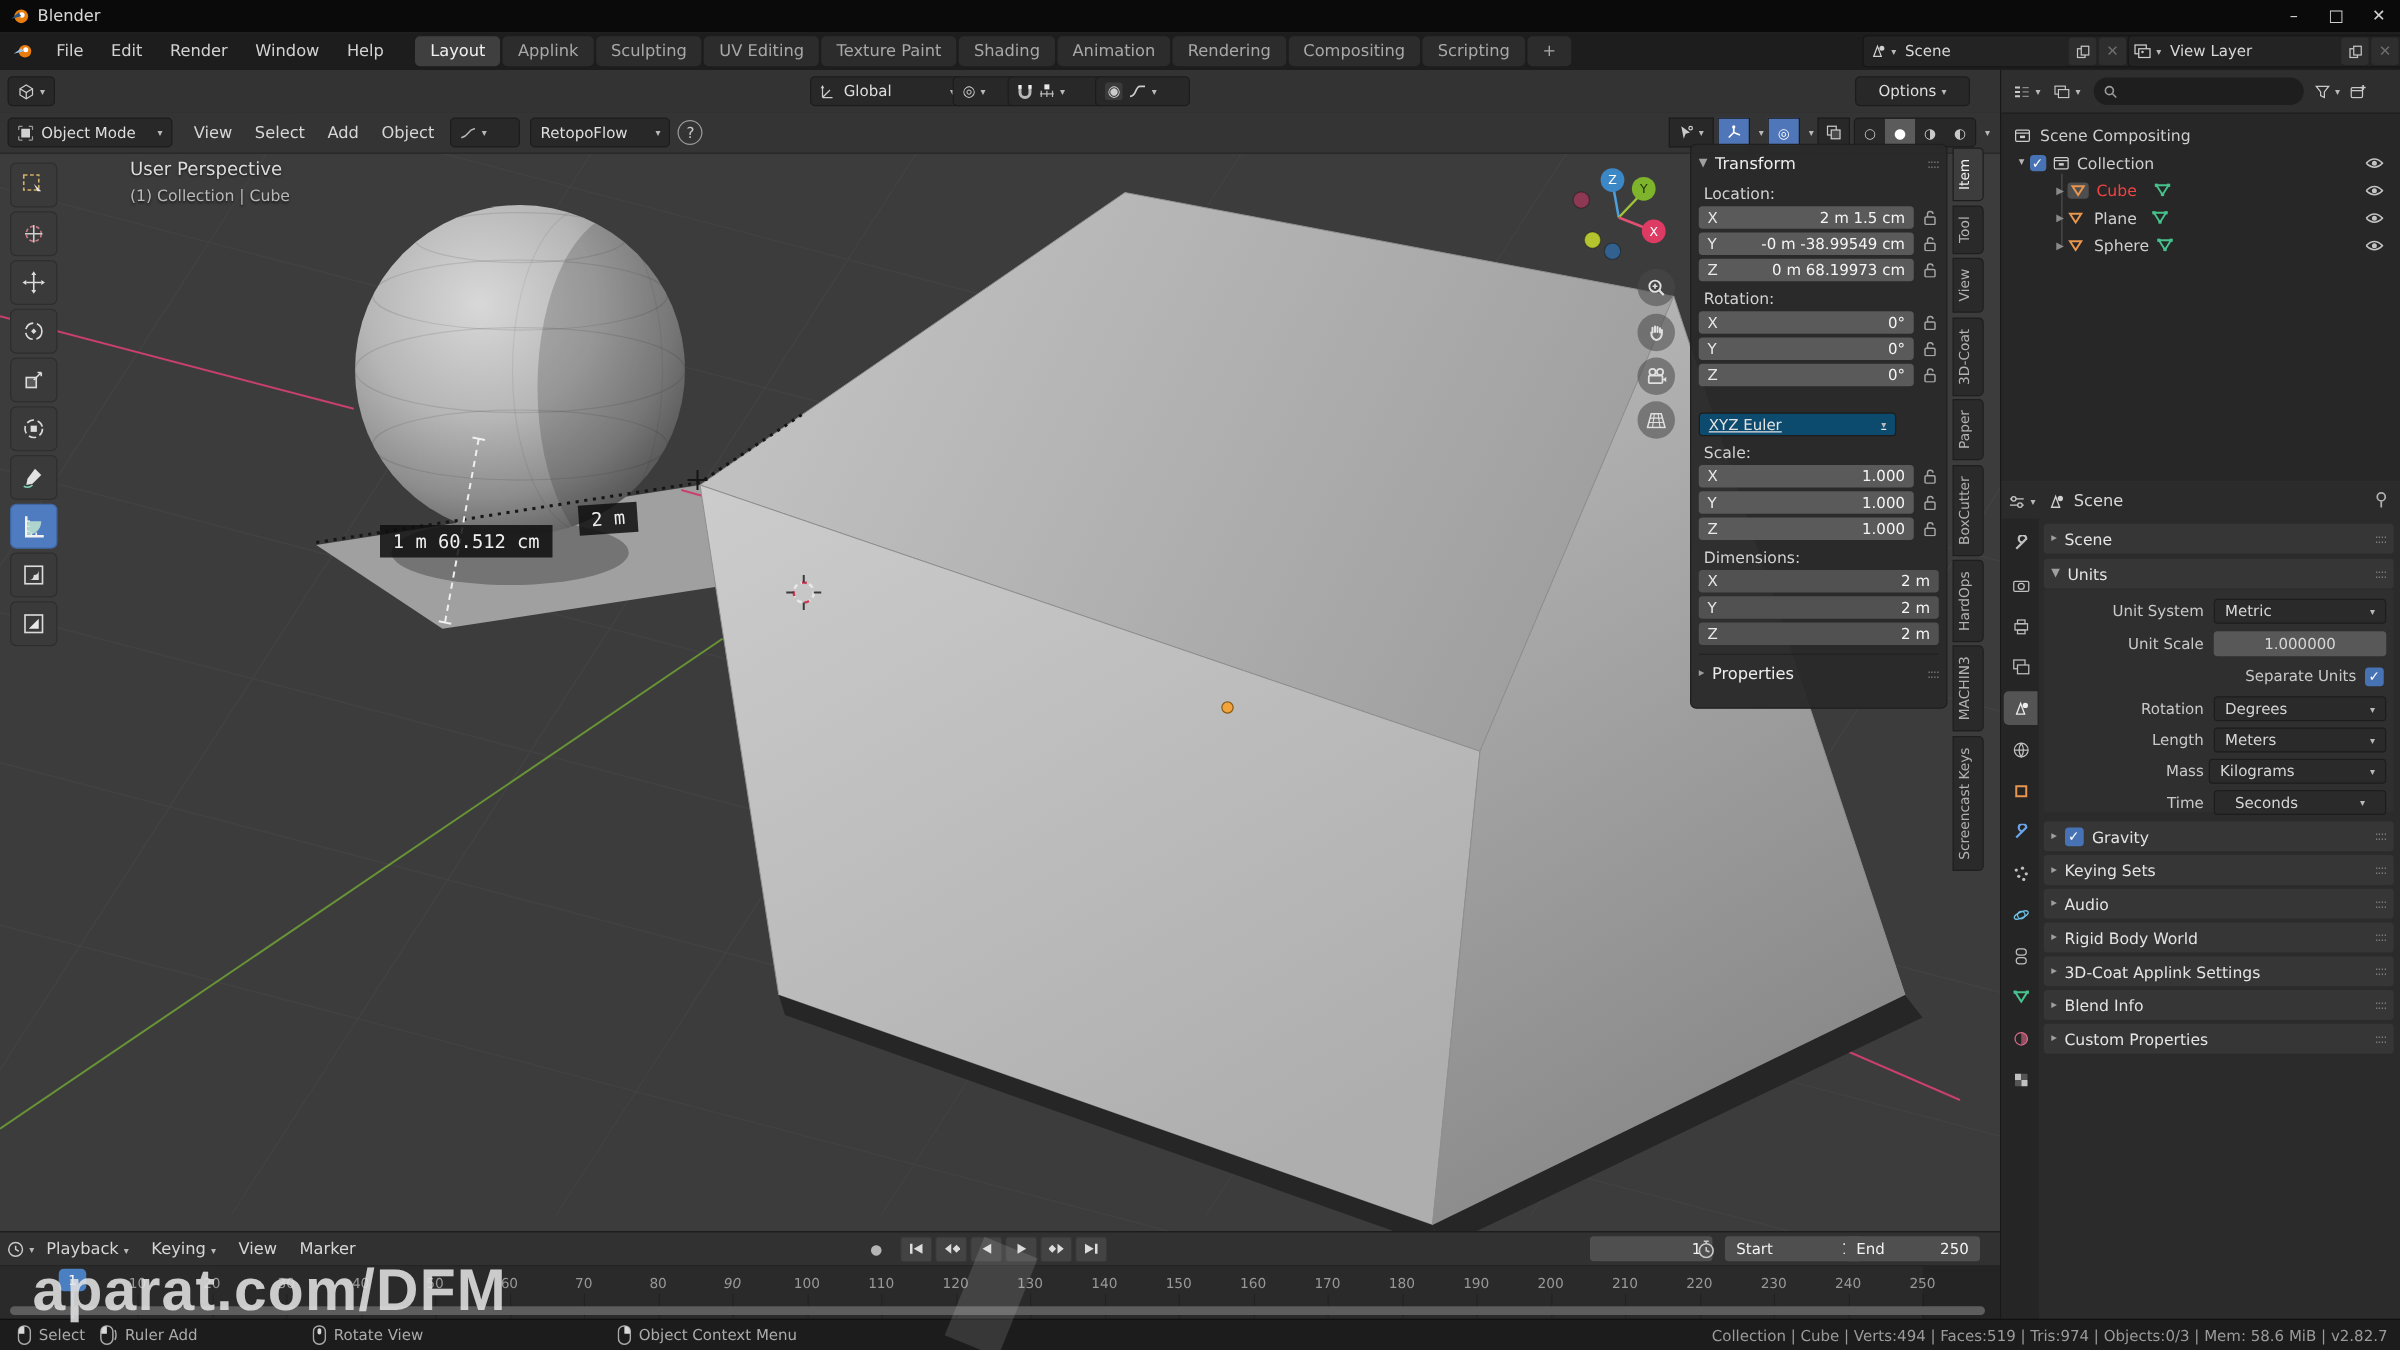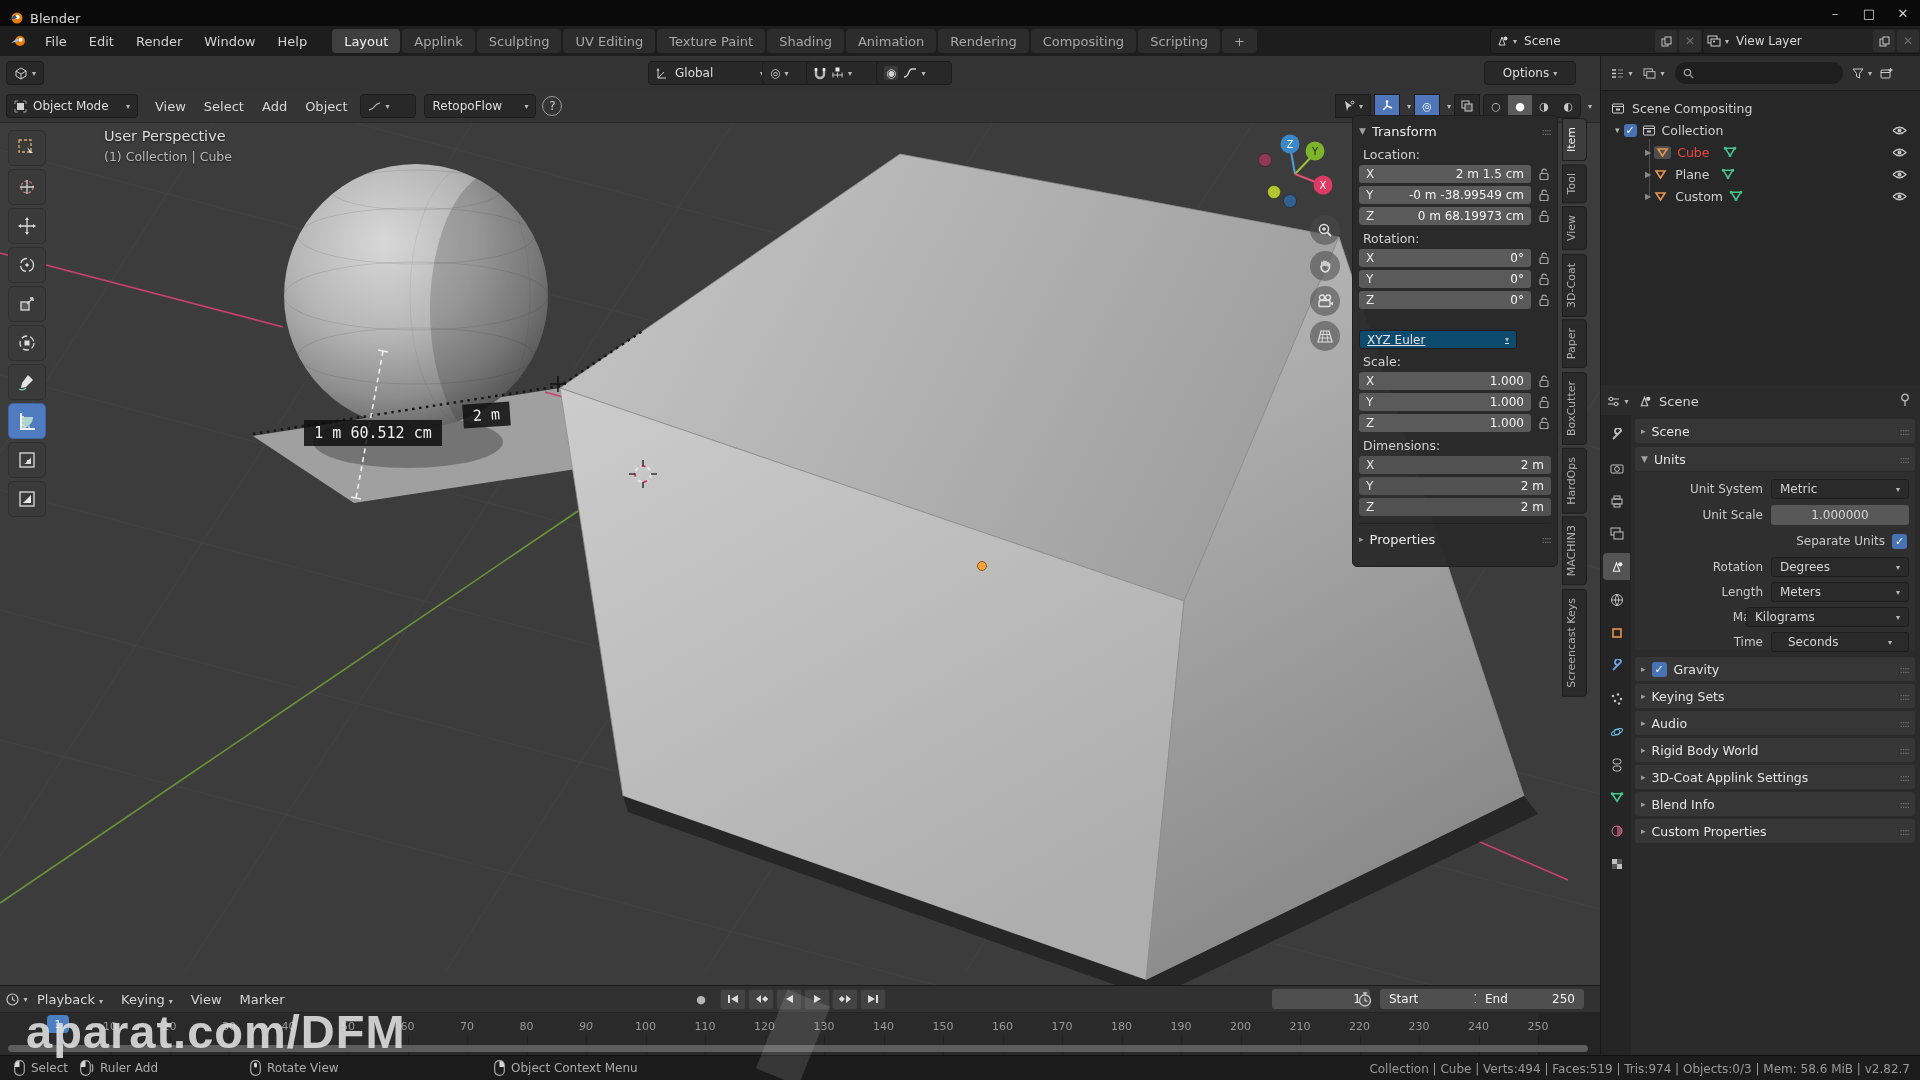--- a/index.html
+++ b/index.html
@@ -2,21 +2,21 @@
 <html><head>
 <meta charset="utf-8">
 <style>
   html,body{margin:0;padding:0;background:#000;}
   #app{position:relative;width:1920px;height:1080px;overflow:hidden;background:#3c3c3c;
        font-family:"DejaVu Sans",sans-serif;color:#d5d5d5;font-size:12px;
        -webkit-user-select:none;user-select:none;}
   .abs{position:absolute;}
   .chev{font-size:8px;color:#b9b9b9;margin-left:4px;}
   
-  .titlebar{left:0;top:0;width:1920px;height:26px;background:#0a0a0a;display:flex;align-items:flex-end;}
+  .titlebar{left:0;top:0;width:1920px;height:26px;background:#0a0a0a;display:flex;align-items:center;}
   .titletext{color:#d8d8d8;font-size:13px;margin-left:6px;}
   .winbtn{width:34px;height:26px;display:flex;align-items:center;justify-content:center;color:#cfcfcf;font-size:13px;}
   .menubar{left:0;top:26px;width:1920px;height:30px;background:#1d1d1d;border-bottom:1px solid #101010;display:flex;align-items:center;}
   .menuitem{padding:0 11px;color:#d2d2d2;font-size:13px;height:24px;display:flex;align-items:center;border-radius:4px;}
   .wstab{padding:0 12px;height:24px;display:flex;align-items:center;background:#2c2c2c;color:#a8a8a8;font-size:13px;border-radius:4px;margin-right:2px;}
   .wstab.active{background:#3f3f3f;color:#f0f0f0;}
   .idwidget{height:24px;background:#232323;border:1px solid #161616;border-radius:4px;display:flex;align-items:center;padding:0 4px;color:#d8d8d8;}
   .sqbtn{width:22px;height:22px;background:#2e2e2e;border-radius:3px;display:flex;align-items:center;justify-content:center;margin-left:2px;color:#bbb;}
   
   .toolrow{left:0;top:56px;width:1600px;height:34px;background:#333333;border-bottom:1px solid #232323;display:flex;align-items:center;}
@@ -715,21 +715,21 @@
         <svg width="15" height="11" viewBox="0 0 15 11" style="position:absolute;right:14px">
             <path d="M1 5.5 Q7.5 -1 14 5.5 Q7.5 12 1 5.5" fill="none" stroke="#c2c2c2" stroke-width="1.2"></path>
             <circle cx="7.5" cy="5.5" r="2" fill="#c2c2c2"></circle>
           </svg>
       </div>
       <div class="orow">
         <span style="margin:0 3px 0 44px;font-size:8px;color:#8a8a8a">▶</span>
         <svg width="13" height="11" viewBox="0 0 13 11">
             <path d="M2 2 L11 2 L6.5 9 Z" fill="none" stroke="#e8954f" stroke-width="1.6"></path>
           </svg>
-        <span style="margin-left:8px">Custom</span>
+        <span style="margin-left:8px">Sphere</span>
         <svg width="14" height="12" viewBox="0 0 13 11" style="margin-left:6px">
             <path d="M2 2 L11 2 L6.5 9 Z" fill="none" stroke="#46c28d" stroke-width="1.4"></path>
             <rect x="0.8" y="0.8" width="2.4" height="2.4" fill="#46c28d"></rect>
             <rect x="9.8" y="0.8" width="2.4" height="2.4" fill="#46c28d"></rect>
             <rect x="5.3" y="7.6" width="2.4" height="2.4" fill="#46c28d"></rect>
           </svg>
         <svg width="15" height="11" viewBox="0 0 15 11" style="position:absolute;right:14px">
             <path d="M1 5.5 Q7.5 -1 14 5.5 Q7.5 12 1 5.5" fill="none" stroke="#c2c2c2" stroke-width="1.2"></path>
             <circle cx="7.5" cy="5.5" r="2" fill="#c2c2c2"></circle>
           </svg>
@@ -888,21 +888,21 @@
     </div>
     <div class="prow" style="left:34px;top:196px;width:280px">
       <span style="position:absolute;right:152px;color:#c9c9c9">Length</span>
       <div style="position:absolute;right:6px;width:138px;height:20px;background:#2a2a2a;border:1px solid #1d1d1d;border-radius:3px;display:flex;align-items:center;padding:0 8px;box-sizing:border-box">
         <span>Meters</span>
         <span class="chev" style="margin-left:auto">▾</span>
       </div>
     </div>
     <div class="prow" style="left:34px;top:221px;width:280px">
       <span style="position:absolute;right:152px;color:#c9c9c9">Mass</span>
-      <div style="position:absolute;right:6px;width:163px;height:20px;background:#2a2a2a;border:1px solid #1d1d1d;border-radius:3px;display:flex;align-items:center;padding:0 8px;box-sizing:border-box">
+      <div style="position:absolute;right:6px;width:142px;height:20px;background:#2a2a2a;border:1px solid #1d1d1d;border-radius:3px;display:flex;align-items:center;padding:0 8px;box-sizing:border-box">
         <span>Kilograms</span>
         <span class="chev" style="margin-left:auto">▾</span>
       </div>
     </div>
     <div class="prow" style="left:34px;top:246px;width:280px">
       <span style="position:absolute;right:152px;color:#c9c9c9">Time</span>
       <div style="position:absolute;right:6px;width:138px;height:20px;background:#2a2a2a;border:1px solid #1d1d1d;border-radius:3px;display:flex;align-items:center;padding:0 16px;box-sizing:border-box">
         <span>Seconds</span>
         <span class="chev" style="margin-left:auto">▾</span>
       </div>

